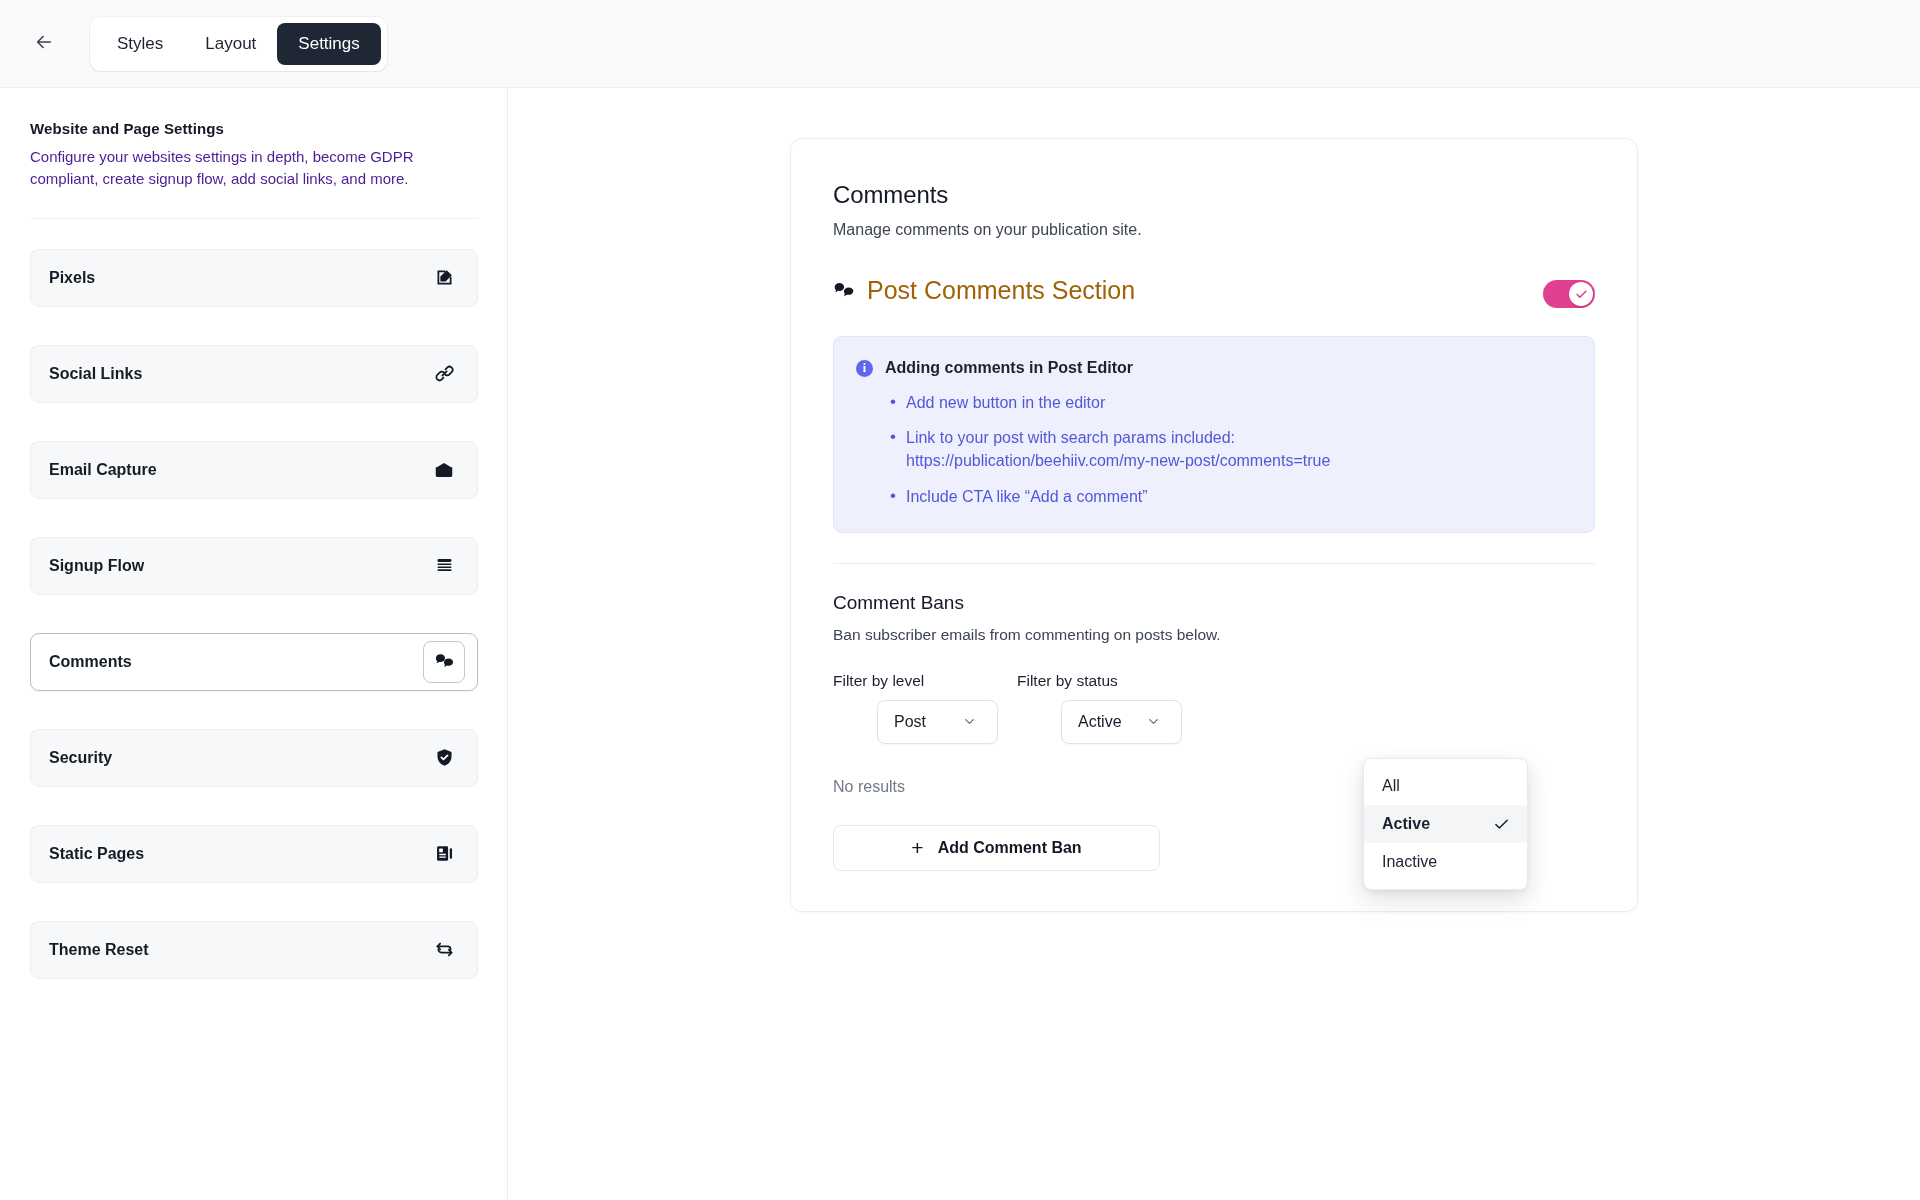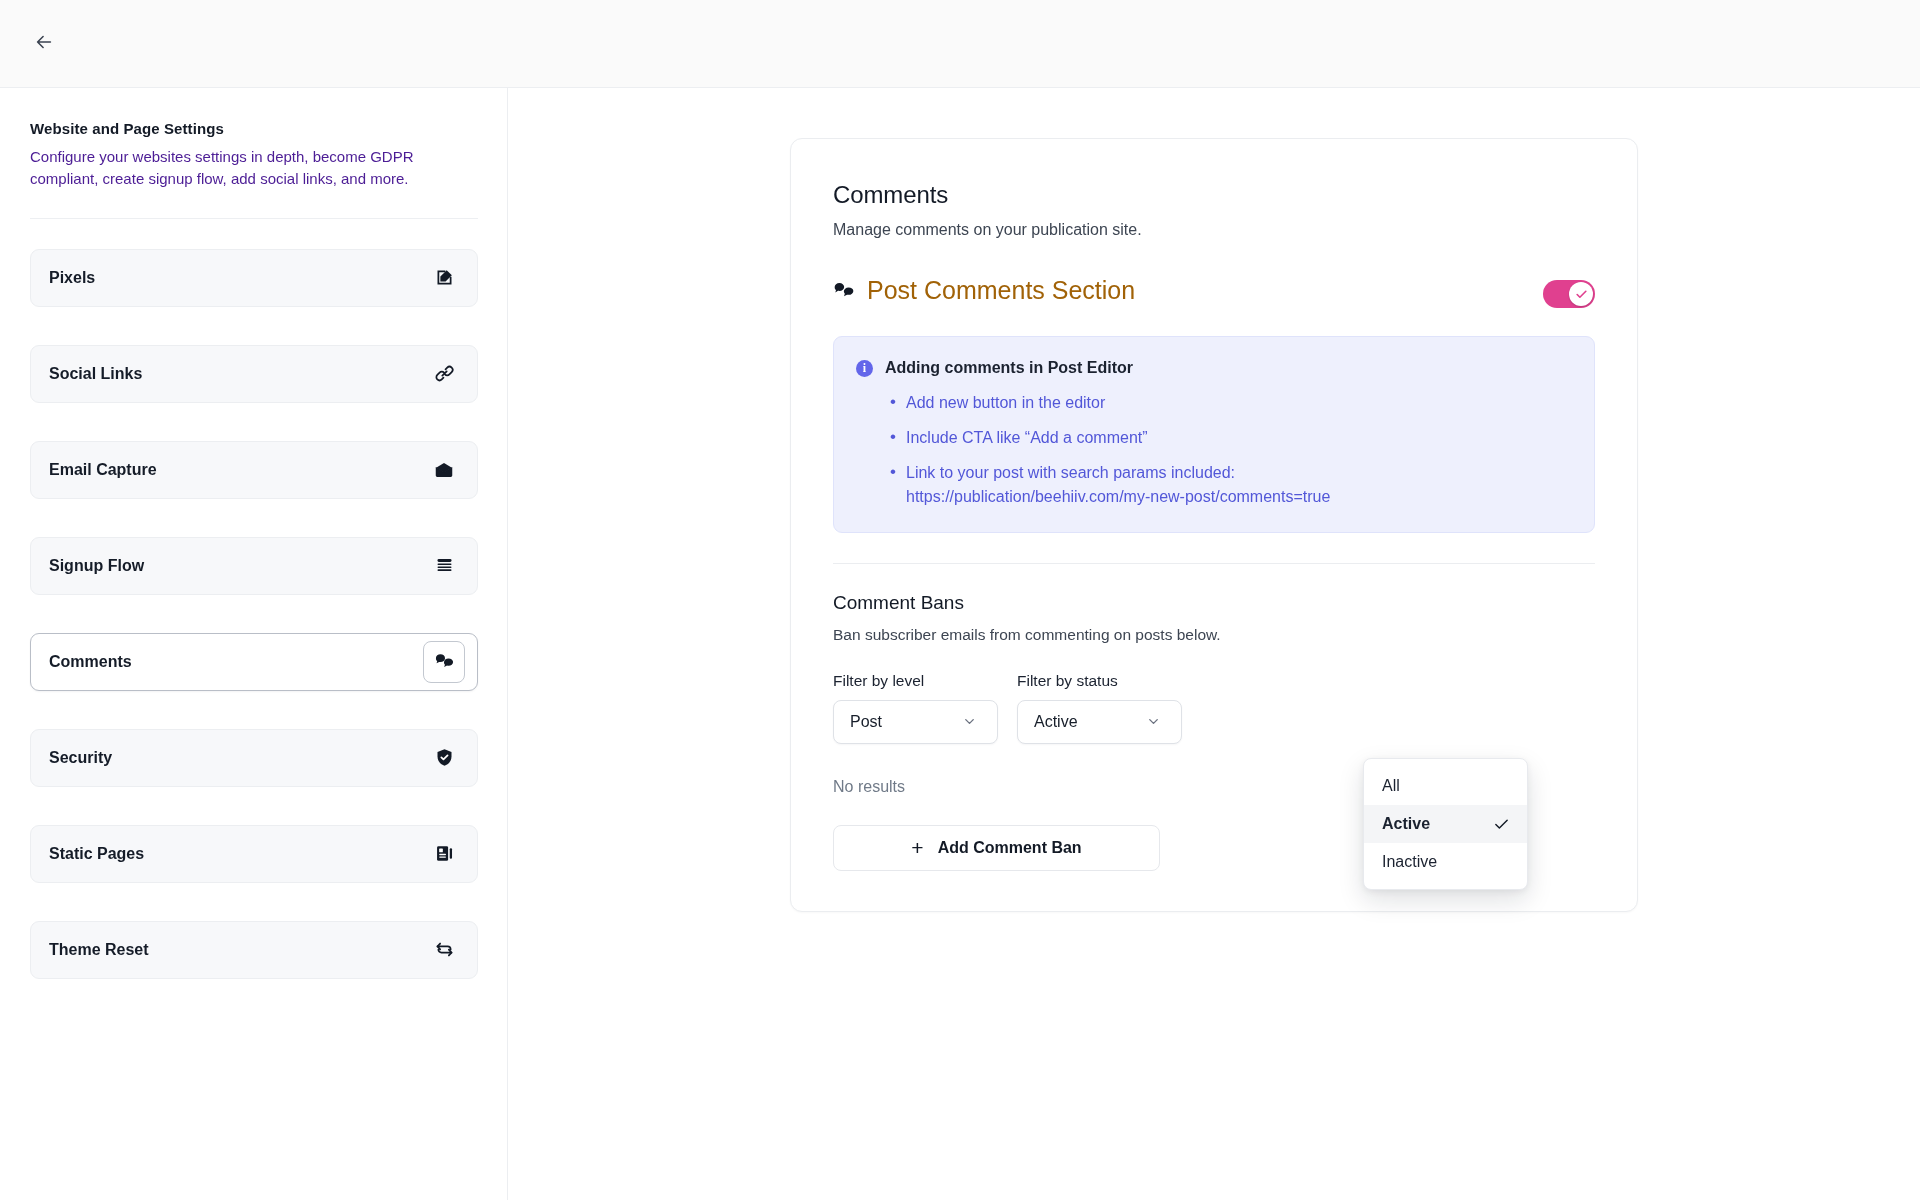--- a/index.html
+++ b/index.html
@@ -315,20 +315,21 @@
     border: 1px solid #dfe2e7;
     border-radius: 8px;
     display: flex;
     align-items: center;
     justify-content: space-between;
     padding: 0 20px 0 16px;
     font-size: 16px;
     color: #171e2a;
     cursor: pointer;
     box-shadow: 0 1px 2px rgba(16,24,40,0.04);
+    margin-left: 44px;
   }
   .chev { color: #6b7280; display: flex; }
 
   .no-results {
     margin-top: 34px;
     font-size: 16px;
     color: #707a88;
   }
 
   .add-btn {
@@ -381,20 +382,25 @@
 </head>
 <body>
 
 <div class="topbar">
   <div class="back-btn">
     <span>
       <svg width="22" height="22" viewBox="0 0 24 24" fill="none" stroke="currentColor" stroke-width="1.7" stroke-linecap="round" stroke-linejoin="round">
         <path d="M19 12H5M5 12l6-6M5 12l6 6"></path>
       </svg>
     </span>
+  </div>
+  <div class="tab-group">
+    <div class="tab">Styles</div>
+    <div class="tab">Layout</div>
+    <div class="tab active">Settings</div>
   </div>
 </div>
 
 <div class="sidebar">
   <div class="side-title">Website and Page Settings</div>
   <div class="side-desc">Configure your websites settings in depth, become GDPR compliant, create signup flow, add social links, and more.</div>
   <div class="side-divider"></div>
 
   <div class="nav-list">
 
@@ -517,25 +523,25 @@
     </div>
 
 
     <div class="callout">
       <div class="callout-head">
         <span class="info-badge">i</span>
         <span class="callout-title">Adding comments in Post Editor</span>
       </div>
       <ul class="callout-list">
         <li>Add new button in the editor</li>
-        <li>Include CTA like “Add a comment”</li>
         <li>
           <span>Link to your post with search params included:</span>
           <span class="callout-url">https://publication/beehiiv.com/my-new-post/comments=true</span>
         </li>
+        <li>Include CTA like “Add a comment”</li>
       </ul>
     </div>
 
     <div class="card-divider"></div>
 
     <div class="bans-title">Comment Bans</div>
     <div class="bans-sub">Ban subscriber emails from commenting on posts below.</div>
 
     <div class="filters">
       <div class="filter-group">

